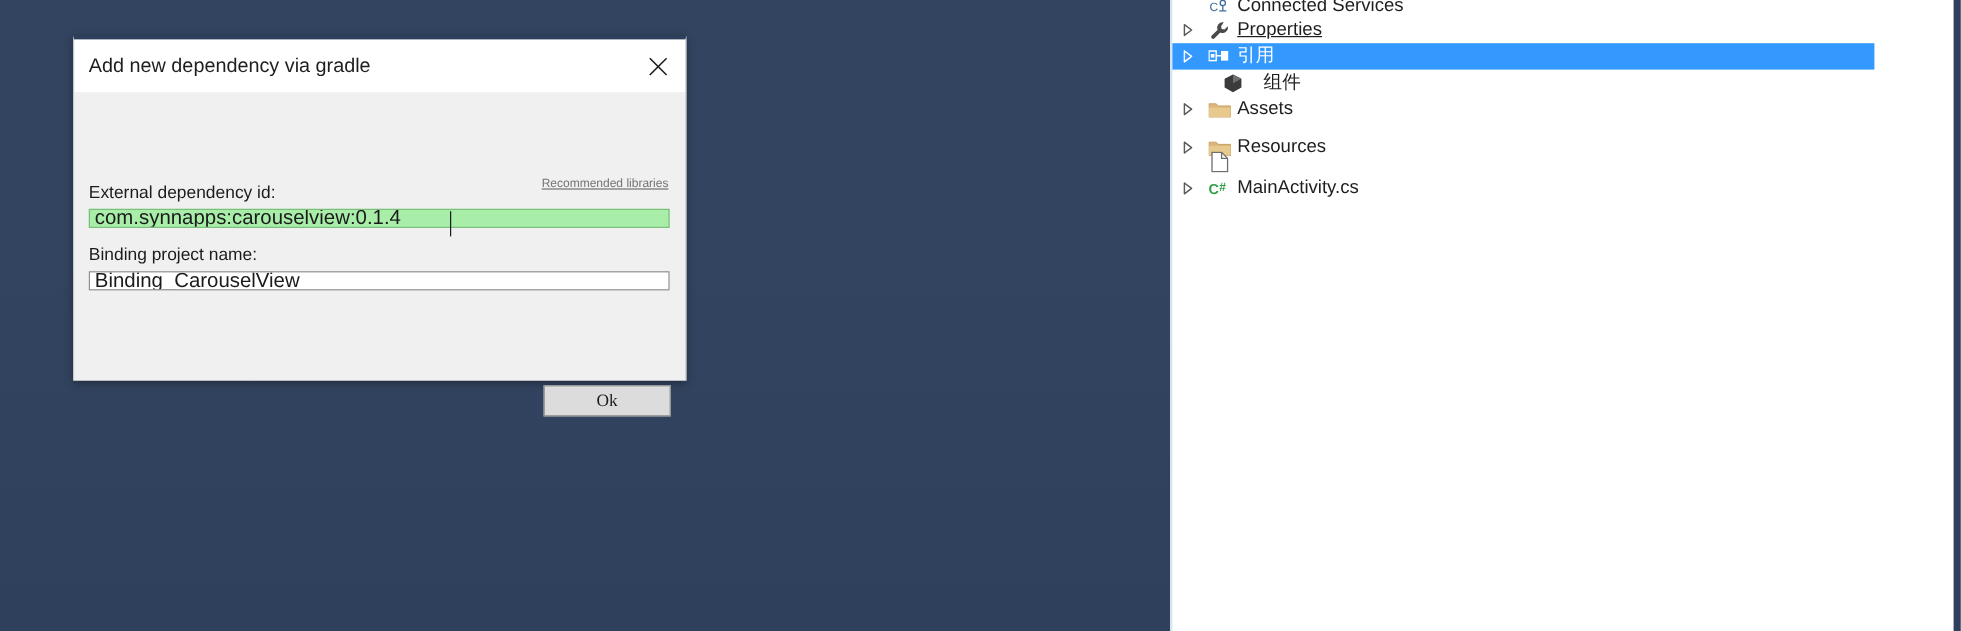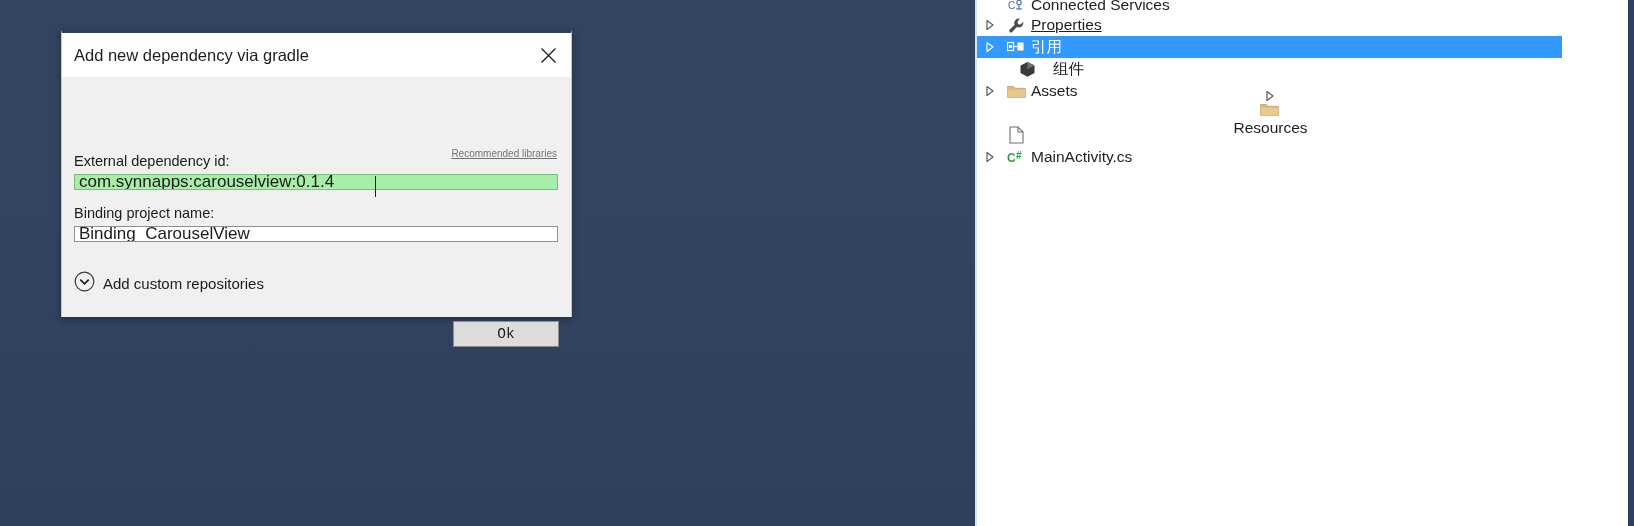--- a/index.html
+++ b/index.html
@@ -189,21 +189,21 @@
   }
 
   #ok-button {
     position: absolute;
     left: 391px;
     top: 244px;
     width: 106px;
     height: 26px;
     background: #dcdcdc;
     border: 1px solid #8c8c8c;
-    font-family: Liberation Mono, monospace;
+    font-family: Liberation Serif, serif;
     font-size: 14.5px;
     color: #1b1b1b;
     cursor: pointer;
     box-sizing: border-box;
   }
 </style>
 </head>
 <body>
 
 <div id="screen">
@@ -268,21 +268,21 @@
             </svg>
           </div>
           <div class="tree-icon">
             <svg width="19" height="15" viewBox="0 0 19 15">
               <path d="M0.5 2.5 h6 l1.6 1.8 h10.4 v9.2 h-18 Z" fill="#dcb67a" stroke="#c8a164" stroke-width="0.8"></path>
               <rect x="0.5" y="5.6" width="18" height="7.9" fill="#e7c88d"></rect>
             </svg>
           </div>
           <div class="tree-label">Assets</div>
         </div>
-        <div class="tree-row" style="top: 90px; flex-direction: column;">
+        <div class="tree-row" style="top: 112px;">
           <div class="expander">
             <svg width="10" height="12" viewBox="0 0 10 12">
               <polygon points="2,1.5 8,6 2,10.5" fill="none" stroke="#5a5a5a" stroke-width="1.2" stroke-linejoin="round"></polygon>
             </svg>
           </div>
           <div class="tree-icon">
             <svg width="19" height="15" viewBox="0 0 19 15">
               <path d="M0.5 2.5 h6 l1.6 1.8 h10.4 v9.2 h-18 Z" fill="#dcb67a" stroke="#c8a164" stroke-width="0.8"></path>
               <rect x="0.5" y="5.6" width="18" height="7.9" fill="#e7c88d"></rect>
             </svg>
@@ -334,26 +334,17 @@
 
       <div class="field-label" style="left:12px; top:76px;">External dependency id:</div>
 
       <input class="text-input" id="dep-id-input" type="text" value="com.synnapps:carouselview:0.1.4" style="">
       <div id="dep-id-caret"></div>
 
       <div class="field-label" style="left:12px; top:128px;">Binding project name:</div>
 
       <input class="text-input" id="binding-name-input" type="text" value="Binding_CarouselView" style="">
 
-      <div id="custom-repos-row">
-        <span>
-          <svg width="21" height="21" viewBox="0 0 21 21">
-            <circle cx="10.5" cy="10.5" r="9.3" fill="none" stroke="#3b3b3b" stroke-width="1.2"></circle>
-            <polyline points="6.3,8.6 10.5,12.8 14.7,8.6" fill="none" stroke="#1b1b1b" stroke-width="1.7"></polyline>
-          </svg>
-        </span>
-        <span id="custom-repos-label">Add custom repositories</span>
-      </div>
 
       <button id="ok-button">Ok</button>
     </div>
   </div>
 </div>
 
 </body></html>

